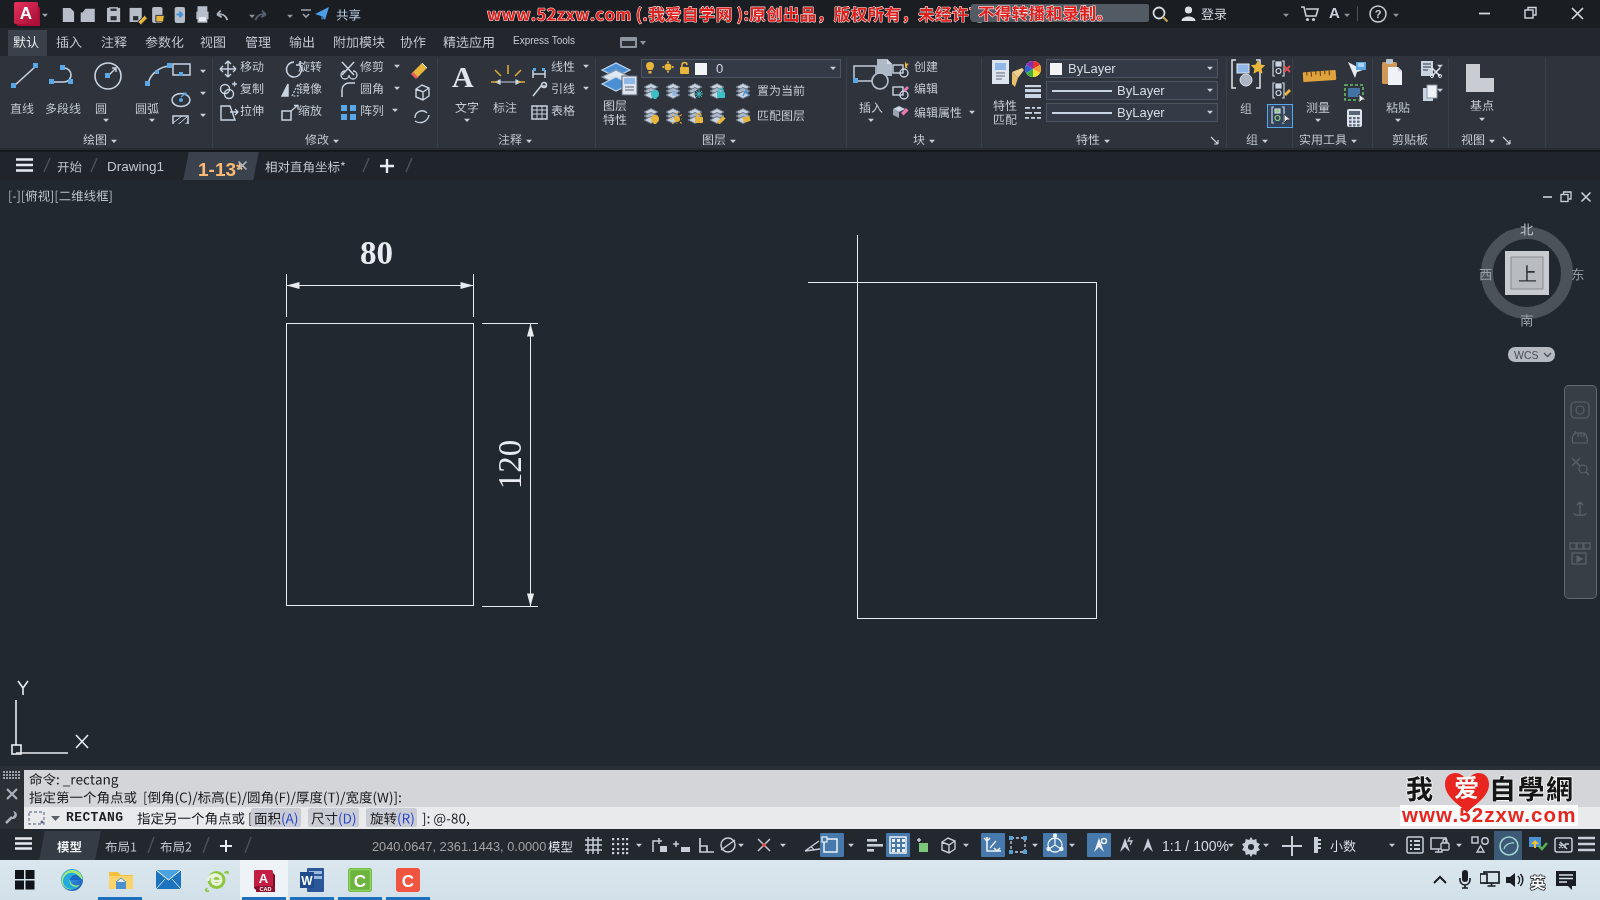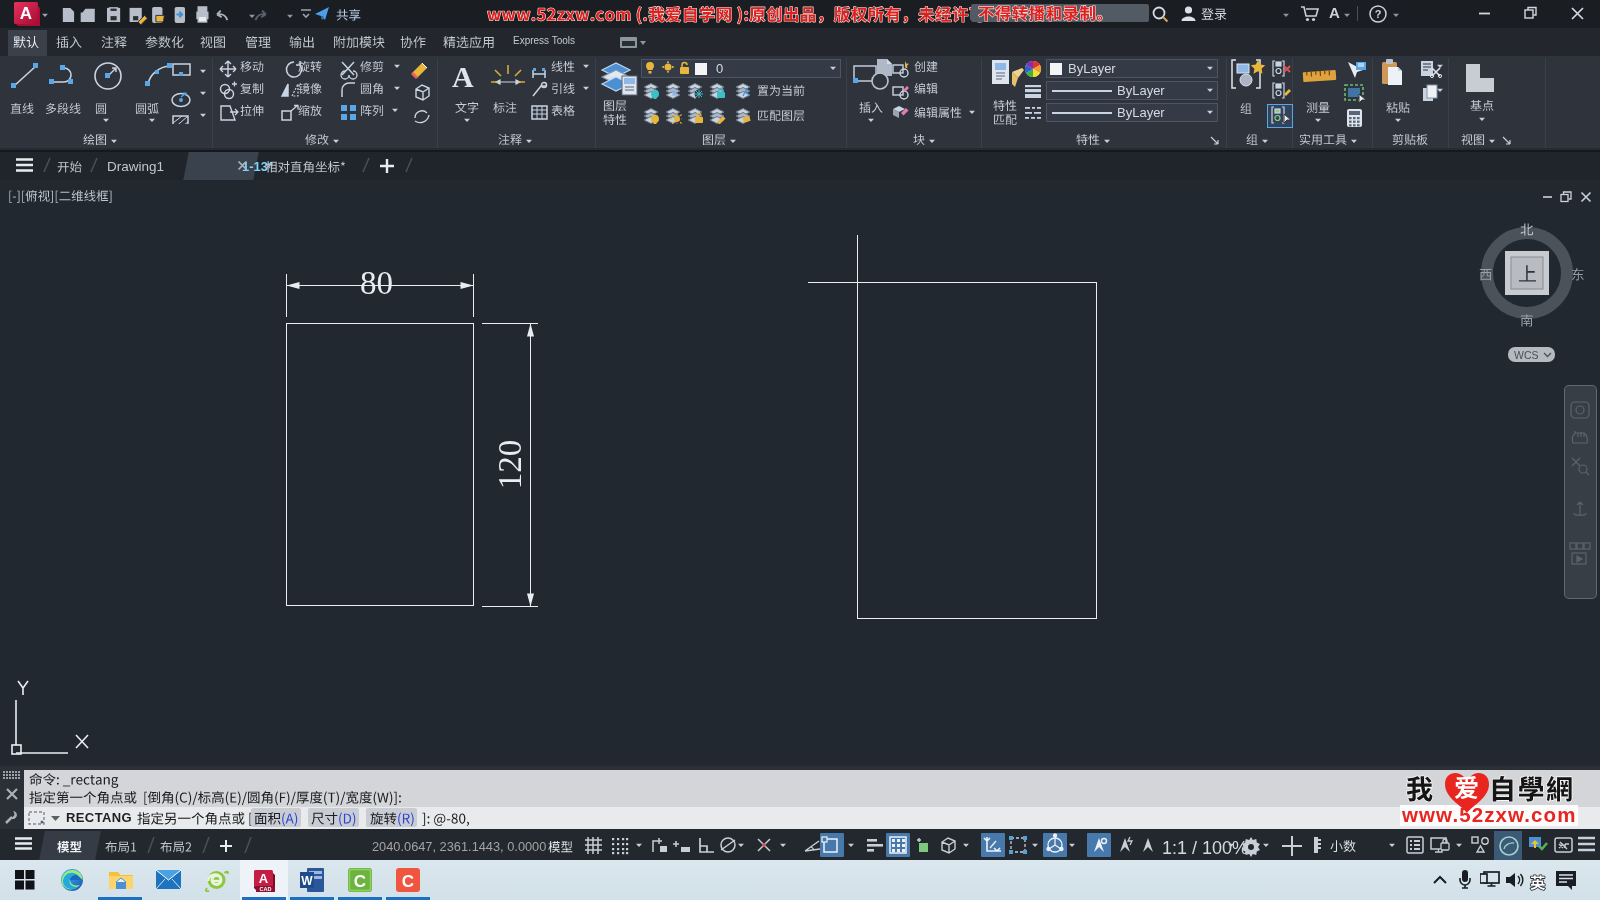--- a/index.html
+++ b/index.html
@@ -1227,21 +1227,21 @@
       <g transform="translate(0,12.5) scale(0.1250,-0.1250)" fill="#c0c6cf">
         <use href="#r5f00" x="0"></use>
         <use href="#r59cb" x="100"></use>
       </g>
     </svg>
     <svg style="position:absolute;left:89px;top:157px;" width="10" height="16">
       <path d="M8 1 L2 15" stroke="#49505a" stroke-width="1.5"></path>
     </svg>
     <div style="position:absolute;left:107px;top:159px;white-space:nowrap;font-size:13.5px;color:#c0c6cf;">Drawing1</div>
     <div style="position:absolute;left:186px;top:152px;width:70px;height:28px;background:#3a424d;transform:skewX(-11deg);"></div>
-    <div style="position:absolute;left:198px;top:159px;white-space:nowrap;font-size:13px;font-weight:bold;color:#7dd3fc;margin-left:44px;">1-13*</div>
+    <div style="position:absolute;left:198px;top:159px;white-space:nowrap;font-size:19px;font-weight:bold;color:#fdba74;">1-13*</div>
     <svg style="position:absolute;left:237px;top:160px;" width="11" height="11">
       <path d="M1.5 1.5 L9.5 9.5 M9.5 1.5 L1.5 9.5" stroke="#aeb5bf" stroke-width="1.7"></path>
     </svg>
     <svg style="position:absolute;left:265.0px;top:159.0px;overflow:visible;" width="81" height="16">
       <g transform="translate(0,12.5) scale(0.1250,-0.1250)" fill="#c0c6cf">
         <use href="#r76f8" x="0"></use>
         <use href="#r5bf9" x="100"></use>
         <use href="#r76f4" x="200"></use>
         <use href="#r89d2" x="300"></use>
         <use href="#r5750" x="400"></use>
@@ -1289,21 +1289,21 @@
     <div style="position:absolute;left:286px;top:323px;width:188px;height:283px;border:1px solid #e9edf2;"></div>
     <svg style="position:absolute;left:280px;top:260px;" width="210" height="70">
       <g stroke="#e9edf2" stroke-width="1" fill="none">
 <path d="M6.5 14 V57"></path>
         <path d="M193.5 14 V57"></path>
 <path d="M6.5 25.5 H193.5"></path>
       </g>
 <path d="M6.5 25.5 l13 -3.5 v7 z" fill="#e9edf2"></path>
       <path d="M193.5 25.5 l-13 -3.5 v7 z" fill="#e9edf2"></path>
     </svg>
-    <div style="position:absolute;left:360px;top:267px;white-space:nowrap;font-family:Liberation Serif,serif;font-size:33px;line-height:1;color:#e9edf2;">80</div>
+    <div style="position:absolute;left:360px;top:237px;white-space:nowrap;font-family:Liberation Serif,serif;font-size:33px;line-height:1;color:#e9edf2;font-weight:bold;">80</div>
     <svg style="position:absolute;left:470px;top:318px;" width="80" height="294">
       <g stroke="#e9edf2" stroke-width="1" fill="none">
 <path d="M12 5.5 H68"></path>
         <path d="M12 288.5 H68"></path>
 <path d="M60.5 5.5 V288.5"></path>
       </g>
 <path d="M60.5 5.5 l-3.5 13 h7 z" fill="#e9edf2"></path>
       <path d="M60.5 288.5 l-3.5 -13 h7 z" fill="#e9edf2"></path>
     </svg>
     <div style="position:absolute;left:480px;top:448px;white-space:nowrap;font-family:Liberation Serif,serif;font-size:33px;line-height:33px;color:#e9edf2;width:60px;text-align:center;transform:rotate(-90deg);">120</div>
@@ -1464,21 +1464,21 @@
         <use href="#r5d" x="2700"></use>
         <use href="#r3a" x="2734"></use>
       </g>
     </svg>
     <svg style="position:absolute;left:28px;top:810px;" width="36" height="16">
       <rect x="1" y="2" width="15" height="12" fill="none" stroke="#7d8violet"></rect>
       <rect x="1" y="2" width="15" height="12" fill="none" stroke="#7d87a0" stroke-width="1.4" stroke-dasharray="3 2"></rect>
       <circle cx="14" cy="12" r="1.5" fill="#5a6478"></circle>
       <path d="M23 6 l4.5 5 l4.5 -5 z" fill="#5a6066"></path>
     </svg>
-    <div style="position:absolute;left:66px;top:810px;white-space:nowrap;font-size:13px;font-weight:bold;color:#1c1e21;letter-spacing:0.4px;">RECTANG</div>
+    <div style="position:absolute;left:66px;top:810px;white-space:nowrap;font-size:13px;font-weight:bold;color:#1c1e21;letter-spacing:0.4px;font-family:Liberation Mono, monospace;">RECTANG</div>
     <svg style="position:absolute;left:137.0px;top:809.5px;overflow:visible;" width="116" height="18">
       <g transform="translate(0,13.5) scale(0.1350,-0.1350)" fill="#1c1e21">
         <use href="#r6307" x="0"></use>
         <use href="#r5b9a" x="100"></use>
         <use href="#r53e6" x="200"></use>
         <use href="#r4e00" x="300"></use>
         <use href="#r4e2a" x="400"></use>
         <use href="#r89d2" x="500"></use>
         <use href="#r70b9" x="600"></use>
         <use href="#r6216" x="700"></use>
@@ -1734,21 +1734,21 @@
       <path d="M7 19 L12 5 L17 19 L12 14 Z" fill="#eef2f6"></path>
       <circle cx="17" cy="8" r="2.5" stroke="#eef2f6" stroke-width="1.4" fill="none"></circle>
     </svg>
     <svg style="position:absolute;left:1113px;top:833px;" width="24" height="24">
       <path d="M7 19 L12 5 L17 19 L12 14 Z" fill="#c8cfd9"></path>
       <path d="M17 4 l-2 4 h4 l-2 4" stroke="#c8cfd9" stroke-width="1.3" fill="none"></path>
     </svg>
     <svg style="position:absolute;left:1136px;top:833px;" width="24" height="24">
       <path d="M7 19 L12 5 L17 19 L12 14 Z" fill="#c8cfd9"></path>
     </svg>
-    <div style="position:absolute;left:1162px;top:838px;white-space:nowrap;font-size:18px;color:#d5dae1;text-align:right;">1:1 / 100%</div>
+    <div style="position:absolute;left:1162px;top:838px;white-space:nowrap;font-size:14px;color:#d5dae1;text-align:right;">1:1 / 100%</div>
     <svg style="position:absolute;left:1227px;top:841px" width="8" height="8">
       <path d="M1.0 2.8 L7.0 2.8 L4 6.0 Z" fill="#c8cfd9"></path>
     </svg>
     <svg style="position:absolute;left:1239px;top:833px;" width="24" height="24">
       <path d="M12 4 l1.8 3 l3.5 -1 l0.5 3.5 l3.2 1.5 l-2 3 l2 3 l-3.2 1.5 l-0.5 3.5 l-3.5 -1 l-1.8 3 l-1.8 -3 l-3.5 1 l-0.5 -3.5 l-3.2 -1.5 l2 -3 l-2 -3 l3.2 -1.5 l0.5 -3.5 l3.5 1 z" fill="#c8cfd9"></path>
       <circle cx="12" cy="14" r="3" fill="#23272e"></circle>
     </svg>
     <svg style="position:absolute;left:1262px;top:841px" width="8" height="8">
       <path d="M1.0 2.8 L7.0 2.8 L4 6.0 Z" fill="#c8cfd9"></path>
     </svg>

